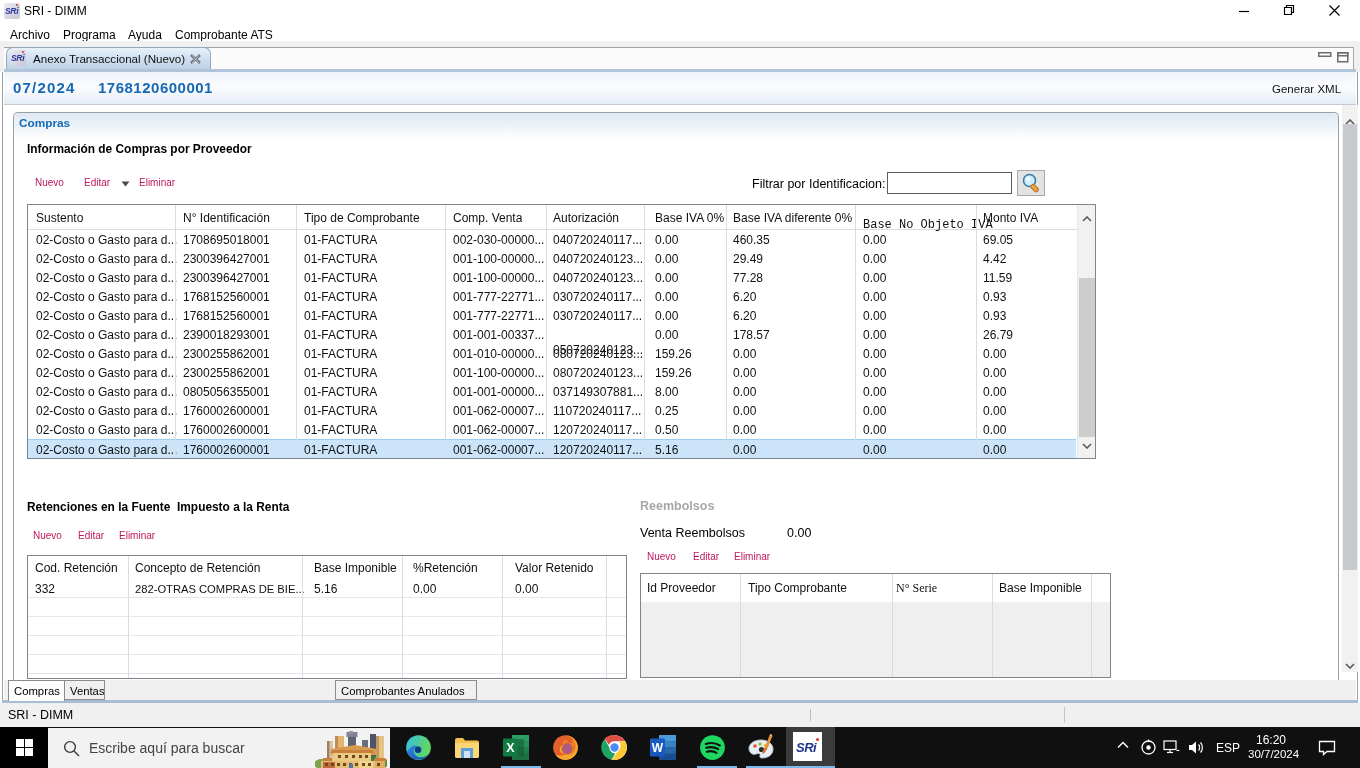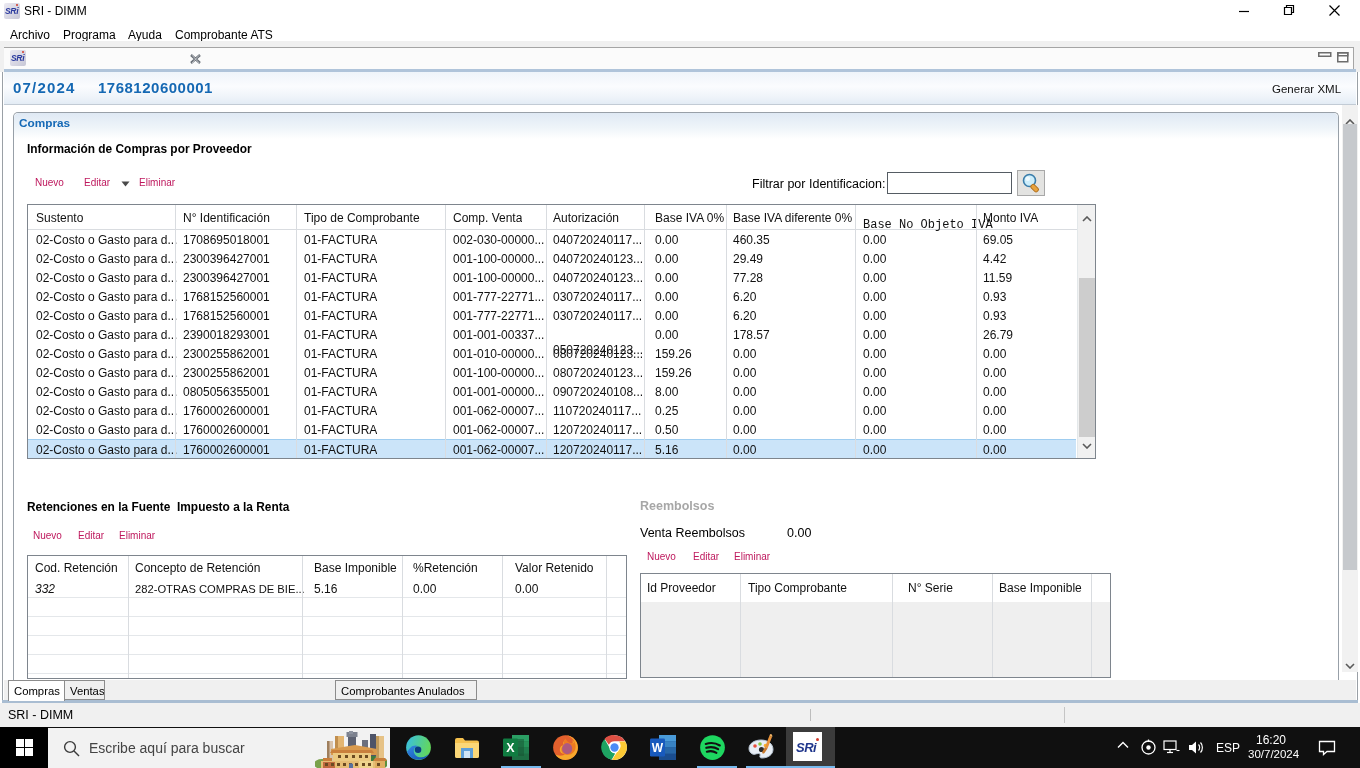--- a/index.html
+++ b/index.html
@@ -105,20 +105,23 @@
 
   <div class="abs" id="menubar">
     <span style="left:10px">Archivo</span>
     <span style="left:63px">Programa</span>
     <span style="left:128px">Ayuda</span>
     <span style="left:175px">Comprobante ATS</span>
   </div>
 
   <div class="abs" id="tabstrip">
     <div class="white"></div>
+    <div id="tab1">
+        <span style="position:absolute;left:26px;top:4px;">Anexo Transaccional (Nuevo)</span>
+      </div>
     <div class="sri-ico" style="position:absolute;left:10px;top:9px;">
         <span>SRi</span>
       </div>
     <svg style="position:absolute;left:189px;top:12px;" width="13" height="12">
         <path d="M2 2 L11 10 M11 2 L2 10" stroke="#676d75" stroke-width="2.4" fill="none"></path>
         <path d="M3 2.2 L10.2 10 M10.2 2.2 L3 10" stroke="#e8eaec" stroke-width="0.7" fill="none"></path>
       </svg>
     <svg style="position:absolute;left:1318px;top:11px;" width="14" height="5">
         <rect x="0.75" y="0.75" width="12" height="3.5" fill="#fdfdfd" stroke="#6d6d6d" stroke-width="1.5"></rect>
       </svg>
@@ -264,21 +267,21 @@
         <span class="gcell" style="left:627px;top:3px;">159.26</span>
         <span class="gcell" style="left:705px;top:3px;">0.00</span>
         <span class="gcell" style="left:835px;top:3px;">0.00</span>
         <span class="gcell" style="left:955px;top:3px;">0.00</span>
       </div>
     <div class="grow" style="top:177px;">
         <span class="gcell" style="left:8px;top:3px;">02-Costo o Gasto para d...</span>
         <span class="gcell" style="left:155px;top:3px;">0805056355001</span>
         <span class="gcell" style="left:276px;top:3px;">01-FACTURA</span>
         <span class="gcell" style="left:425px;top:3px;">001-001-00000...</span>
-        <span class="gcell" style="left:525px;top:3px;">090720240108...</span>
+        <span class="gcell" style="left:525px;top:3px;">037149307881...</span>
         <span class="gcell" style="left:627px;top:3px;">8.00</span>
         <span class="gcell" style="left:705px;top:3px;">0.00</span>
         <span class="gcell" style="left:835px;top:3px;">0.00</span>
         <span class="gcell" style="left:955px;top:3px;">0.00</span>
       </div>
     <div class="grow" style="top:196px;">
         <span class="gcell" style="left:8px;top:3px;">02-Costo o Gasto para d...</span>
         <span class="gcell" style="left:155px;top:3px;">1760002600001</span>
         <span class="gcell" style="left:276px;top:3px;">01-FACTURA</span>
         <span class="gcell" style="left:425px;top:3px;">001-062-00007...</span>
@@ -329,21 +332,21 @@
     <div class="gcol" style="left:100px"></div>
     <div class="gcol" style="left:274px"></div>
     <div class="gcol" style="left:374px"></div>
     <div class="gcol" style="left:474px"></div>
     <div class="gcol" style="left:578px"></div>
     <span class="gcell" style="left:7px;top:5px;">Cod. Retención</span>
     <span class="gcell" style="left:107px;top:5px;">Concepto de Retención</span>
     <span class="gcell" style="left:286px;top:5px;">Base Imponible</span>
     <span class="gcell" style="left:385px;top:5px;">%Retención</span>
     <span class="gcell" style="left:487px;top:5px;">Valor Retenido</span>
-    <span class="gcell" style="left:7px;top:26px;font-style:italic;">332</span>
+    <span class="gcell" style="left:7px;top:26px;">332</span>
     <span class="gcell" style="left:107px;top:27px;font-size:11.2px;">282-OTRAS COMPRAS DE BIE...</span>
     <span class="gcell" style="left:286px;top:26px;">5.16</span>
     <span class="gcell" style="left:385px;top:26px;">0.00</span>
     <span class="gcell" style="left:487px;top:26px;">0.00</span>
     <div style="position:absolute;left:0;right:0;top:41px;height:1px;background:#e4e7ea;"></div>
     <div style="position:absolute;left:0;right:0;top:60px;height:1px;background:#e4e7ea;"></div>
     <div style="position:absolute;left:0;right:0;top:79px;height:1px;background:#e4e7ea;"></div>
     <div style="position:absolute;left:0;right:0;top:98px;height:1px;background:#e4e7ea;"></div>
     <div style="position:absolute;left:0;right:0;top:117px;height:1px;background:#e4e7ea;"></div>
   </div>
@@ -355,21 +358,21 @@
   <div class="toolbar-item" style="left:693px; top:551px;">Editar</div>
   <div class="toolbar-item" style="left:734px; top:551px;">Eliminar</div>
   <div class="abs" id="mgrid">
     <div class="body"></div>
     <div class="gcol" style="left:99px"></div>
     <div class="gcol" style="left:251px"></div>
     <div class="gcol" style="left:351px"></div>
     <div class="gcol" style="left:450px"></div>
     <span class="gcell" style="left:6px;top:7px;">Id Proveedor</span>
     <span class="gcell" style="left:107px;top:7px;">Tipo Comprobante</span>
-    <span class="gcell" style="left:267px;top:7px;">N° Serie</span>
+    <span class="gcell" style="left:255px;top:7px;font-family:Liberation Serif, serif;">N° Serie</span>
     <span class="gcell" style="left:358px;top:7px;">Base Imponible</span>
   </div>
 
   <div class="abs" id="btabs">
     <div class="btab on" style="left:4px;width:57px;">Compras</div>
     <div class="btab" style="left:60px;width:41px;">Ventas</div>
     <div class="btab" style="left:331px;width:142px;">Comprobantes Anulados</div>
   </div>
   <div class="abs" id="botband"></div>
   <div class="abs" id="statusbar">

